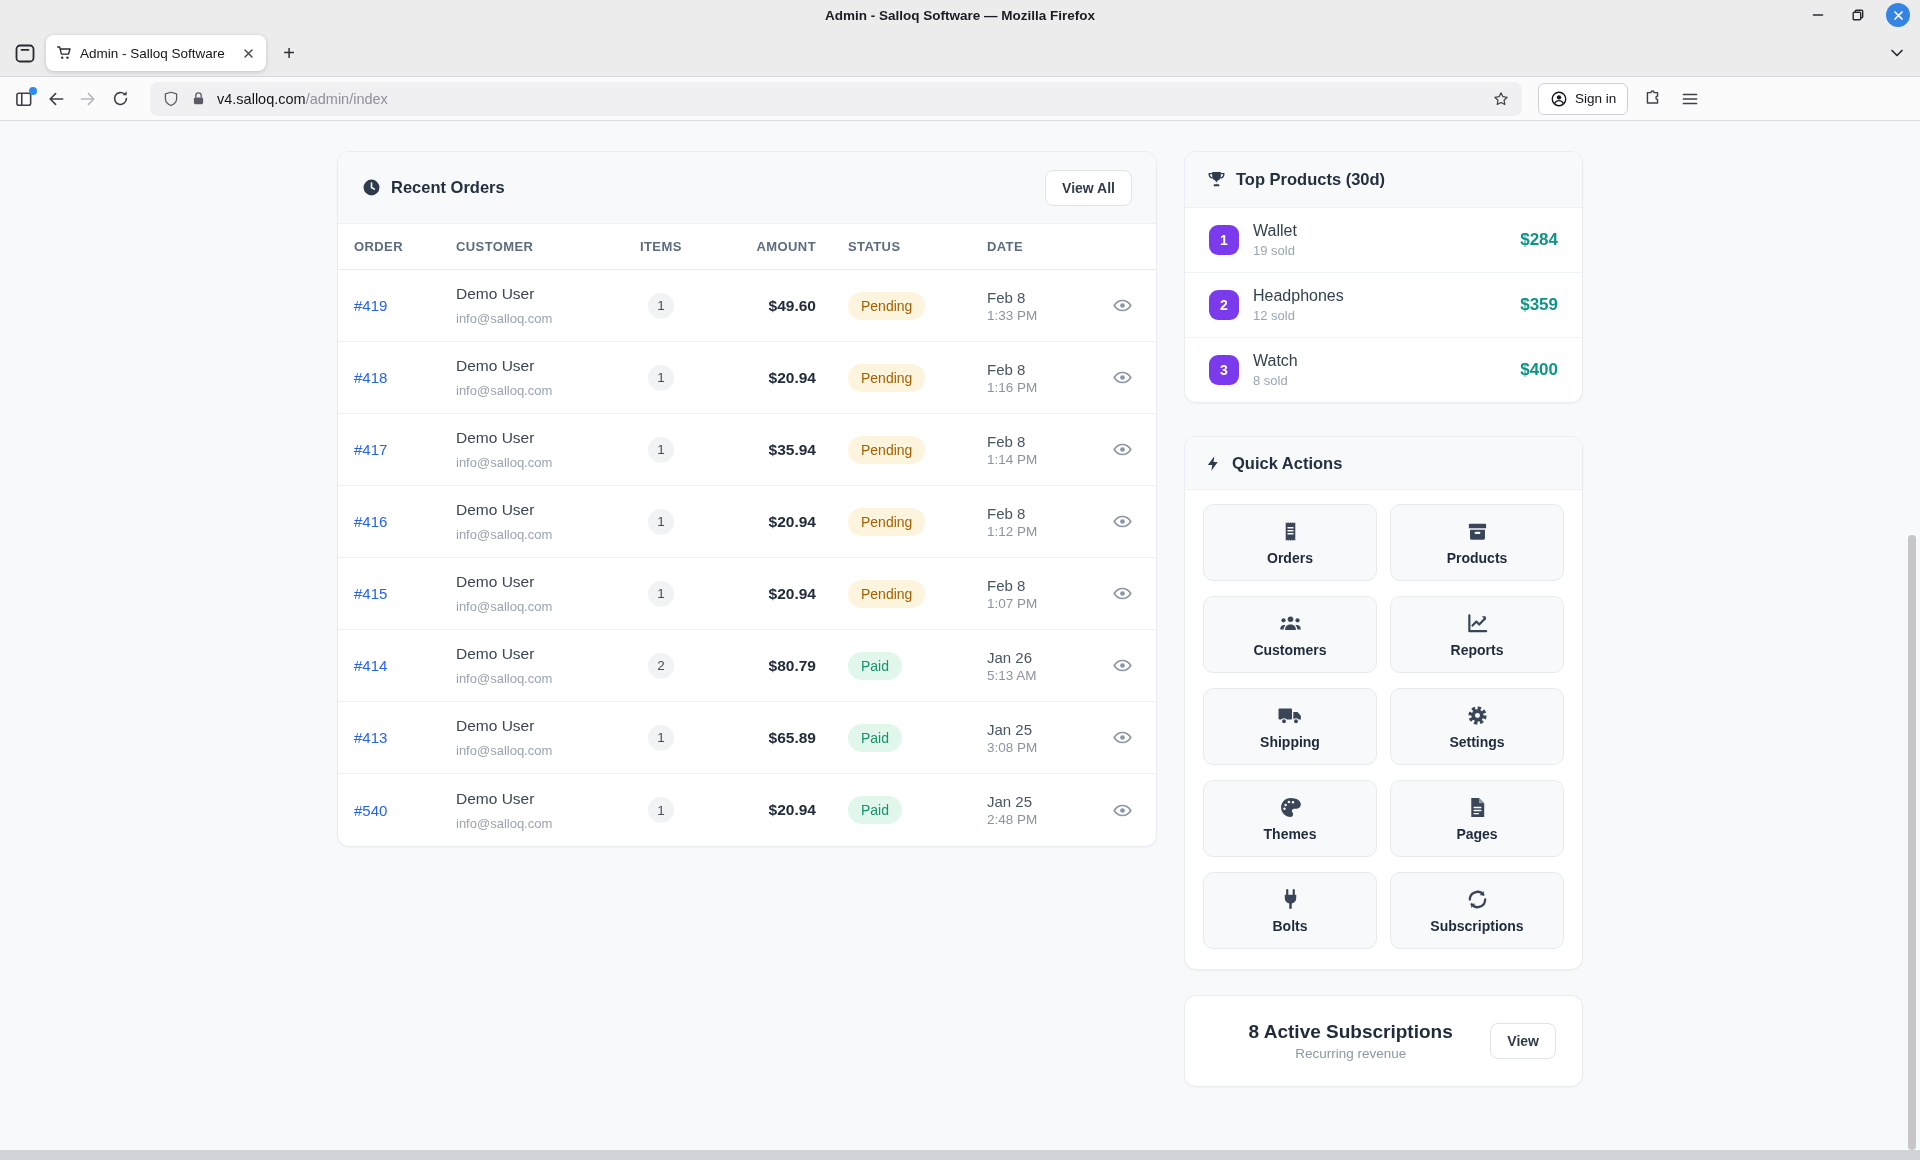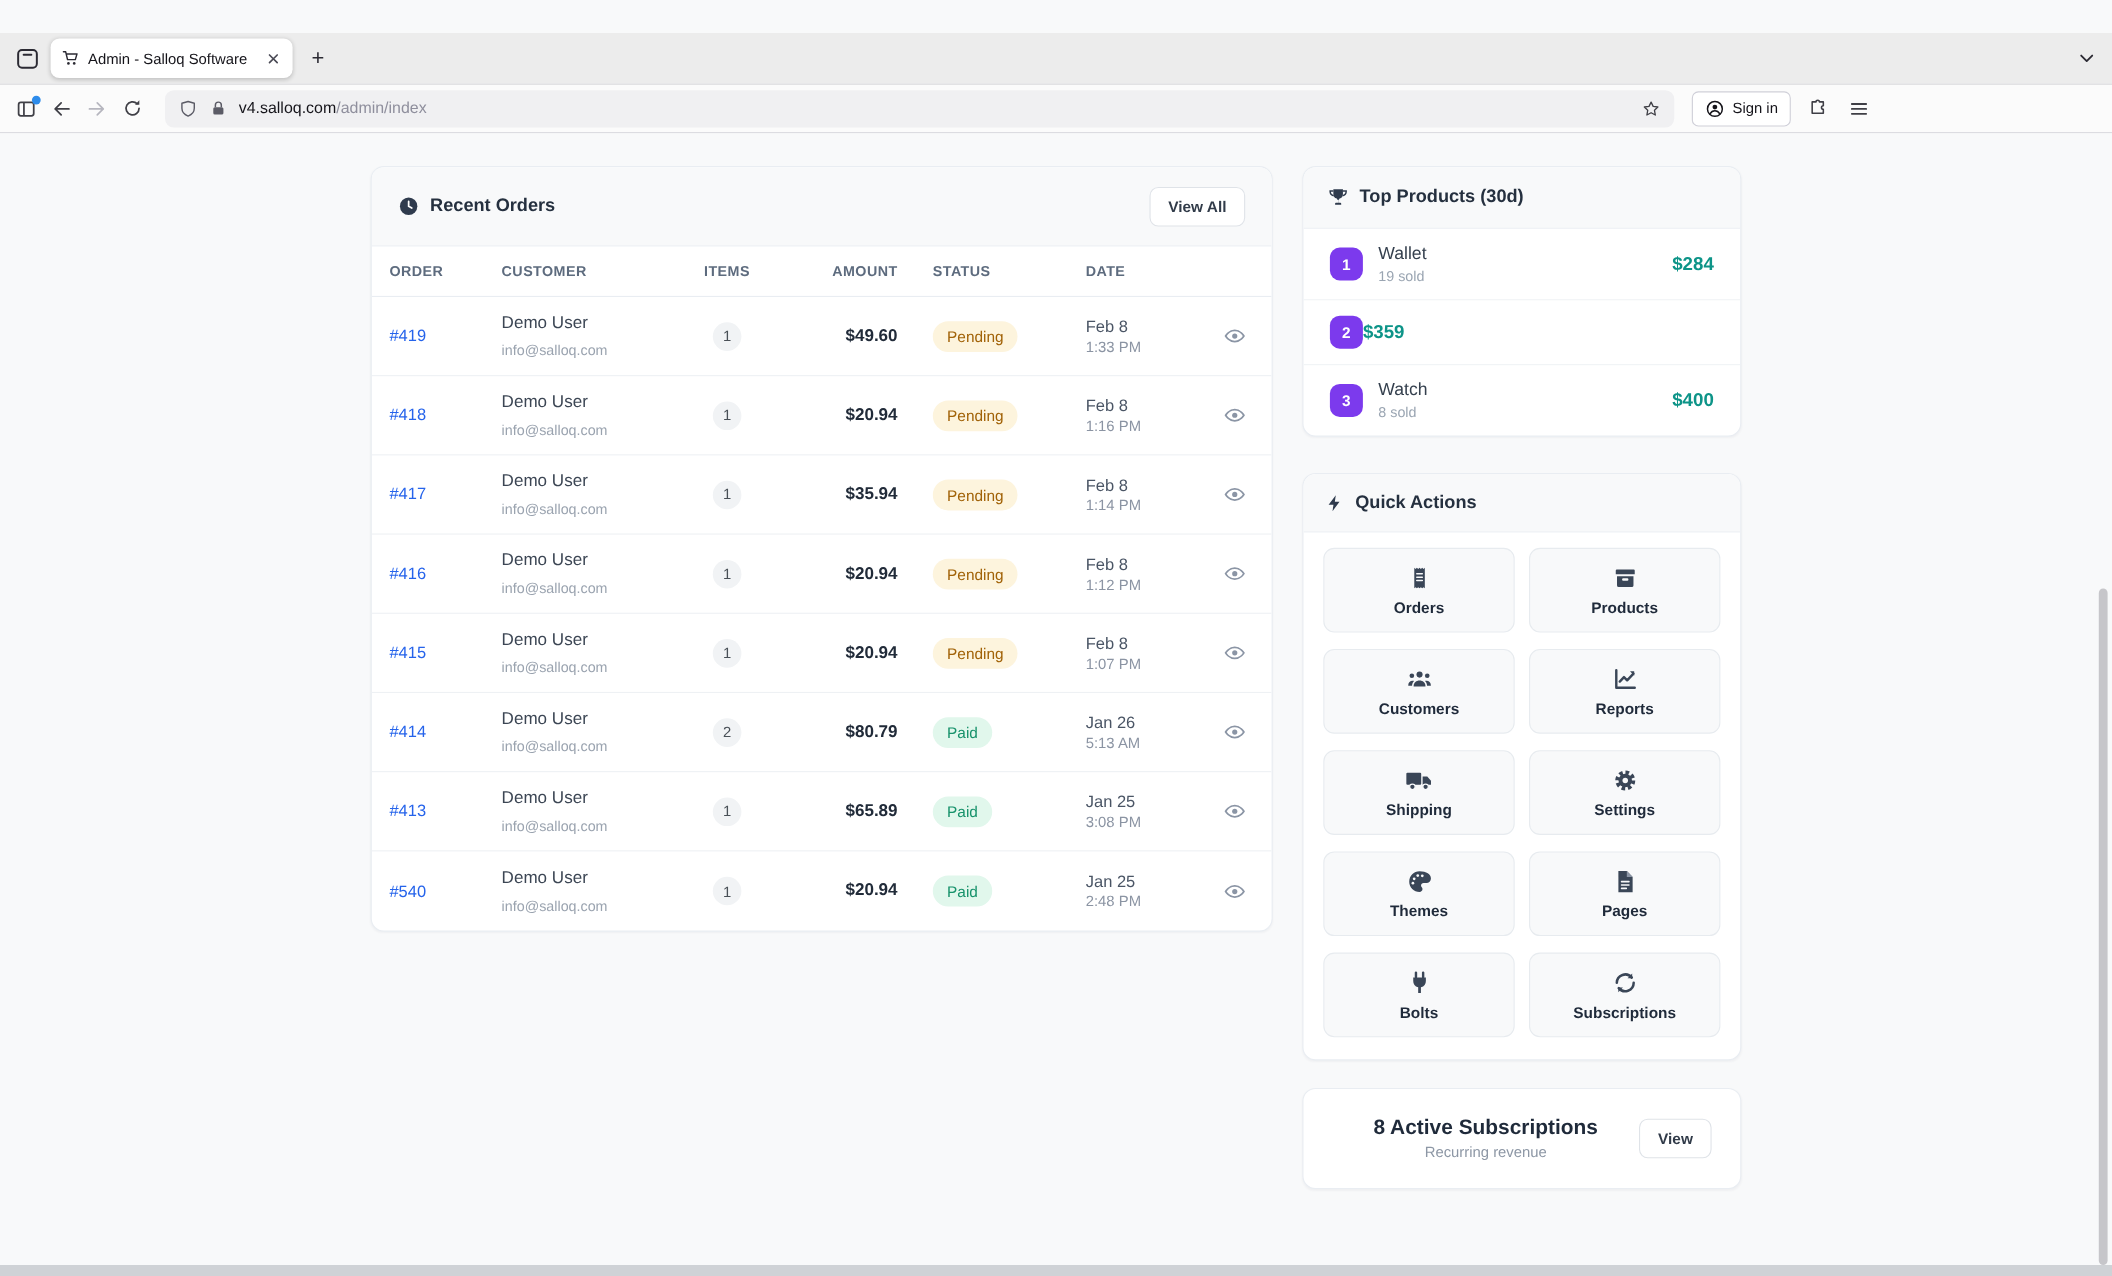--- a/index.html
+++ b/index.html
@@ -93,20 +93,41 @@
 
   .scroll-thumb { position:absolute; right:4px; top:535px; width:8px; height:615px; background:#c6c6ca; border-radius:4px; }
   .bottom-edge { position:absolute; bottom:0; left:0; width:100%; height:10px; background:#cfd2d6; }
   svg { display:block; }
 </style>
 </head>
 <body>
 
 <div class="viewport">
 
+  <div class="titlebar">
+    <div class="title">Admin - Salloq Software — Mozilla Firefox</div>
+    <div class="win-controls">
+      <div class="win-btn">
+        <svg width="14" height="14" viewBox="0 0 14 14">
+            <path d="M2.5 7h9" stroke="#2b2a33" stroke-width="1.6" stroke-linecap="round"></path>
+          </svg>
+      </div>
+      <div class="win-btn">
+        <svg width="14" height="14" viewBox="0 0 14 14">
+          <rect x="4.2" y="2.2" width="7.5" height="7.5" rx="1" fill="none" stroke="#2b2a33" stroke-width="1.4"></rect>
+          <rect x="2.2" y="4.2" width="7.5" height="7.5" rx="1" fill="#ececec" stroke="#2b2a33" stroke-width="1.4"></rect>
+        </svg>
+      </div>
+      <div class="close-circle">
+        <svg width="11" height="11" viewBox="0 0 11 11">
+            <path d="M2 2l7 7M9 2l-7 7" stroke="#ffffff" stroke-width="1.7" stroke-linecap="round"></path>
+          </svg>
+      </div>
+    </div>
+  </div>
 
   <div class="tabbar">
     <button class="icon-btn tab-caddy">
       <svg width="24" height="24" viewBox="0 0 24 24">
         <rect x="3.5" y="4.5" width="17" height="16" rx="3.5" fill="none" stroke="#2b2a33" stroke-width="1.8"></rect>
         <path d="M8.5 8.8h7" stroke="#2b2a33" stroke-width="1.8" stroke-linecap="round"></path>
       </svg>
     </button>
     <div class="tab">
       <svg width="16" height="16" viewBox="0 0 24 24">
@@ -415,20 +436,24 @@
               <div class="rank-badge">1</div>
               <div class="tp-info">
                 <div class="tp-name">Wallet</div>
                 <div class="tp-sold">19 sold</div>
               </div>
               <div class="tp-price">$284</div>
             </div>
 
             <div class="tp-row">
               <div class="rank-badge">2</div>
+              <div class="tp-info">
+                <div class="tp-name">Headphones</div>
+                <div class="tp-sold">12 sold</div>
+              </div>
               <div class="tp-price">$359</div>
             </div>
 
             <div class="tp-row">
               <div class="rank-badge">3</div>
               <div class="tp-info">
                 <div class="tp-name">Watch</div>
                 <div class="tp-sold">8 sold</div>
               </div>
               <div class="tp-price">$400</div>

